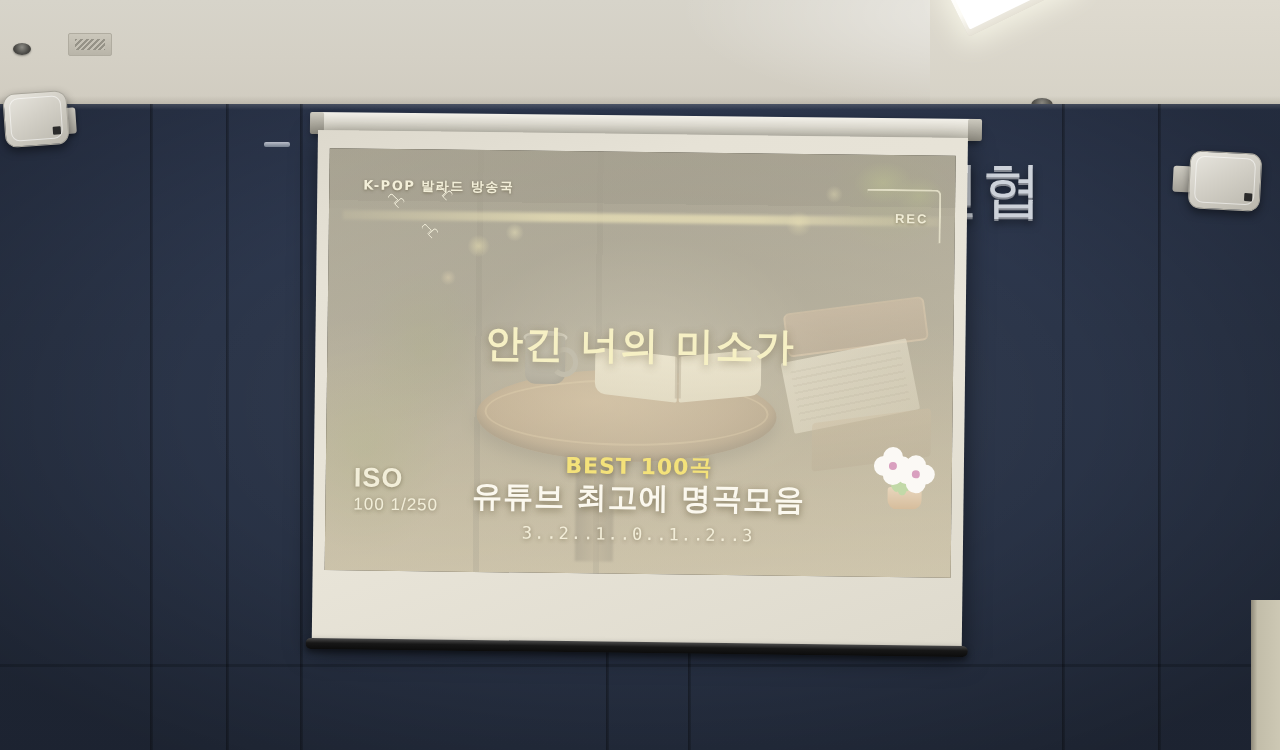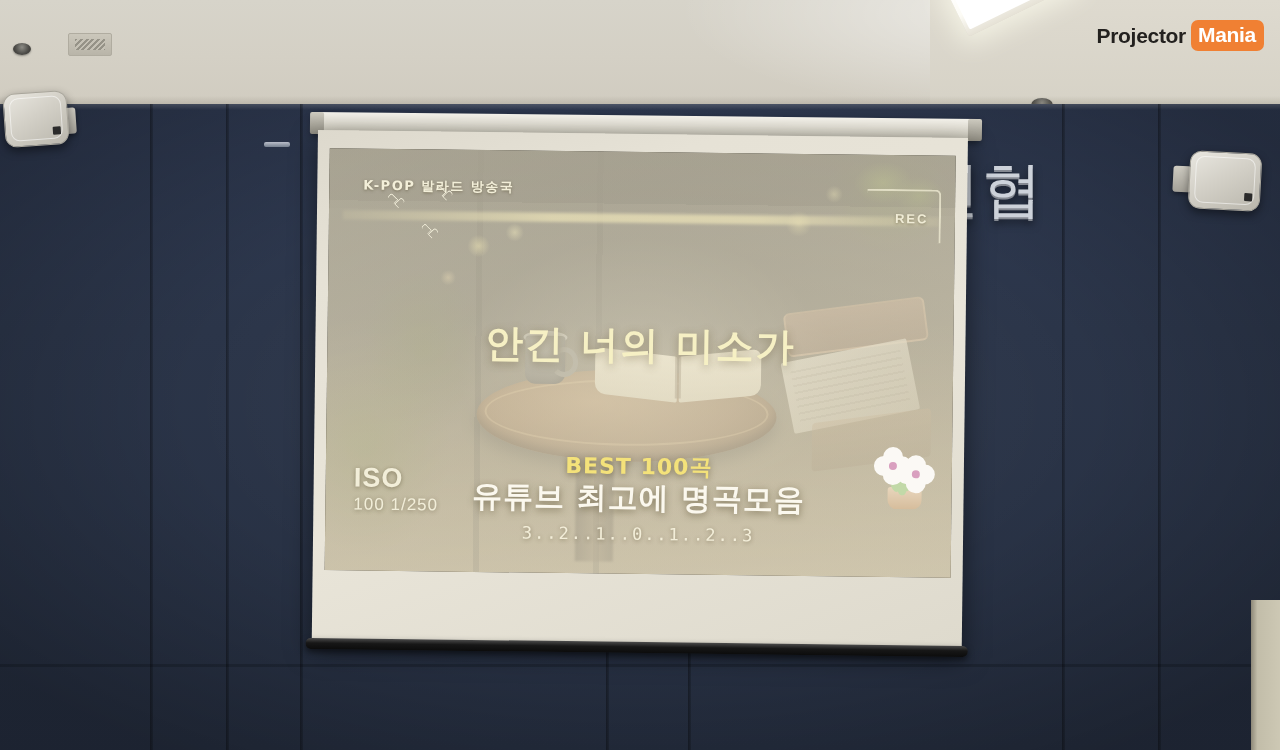--- a/index.html
+++ b/index.html
@@ -660,18 +660,14 @@
         <div class="fs-flower f1"></div>
         <div class="fs-flower f2"></div>
         <div class="fs-core c1"></div>
         <div class="fs-core c2"></div>
       </div>
     </div>
 
     <div class="screen-bottom-bar"></div>
   </div>
 
-  <div class="watermark">
-    <span class="wm-projector">Projector</span>
-    <span class="wm-mania">Mania</span>
-  </div>
 
 </div>
 
 </body></html>

